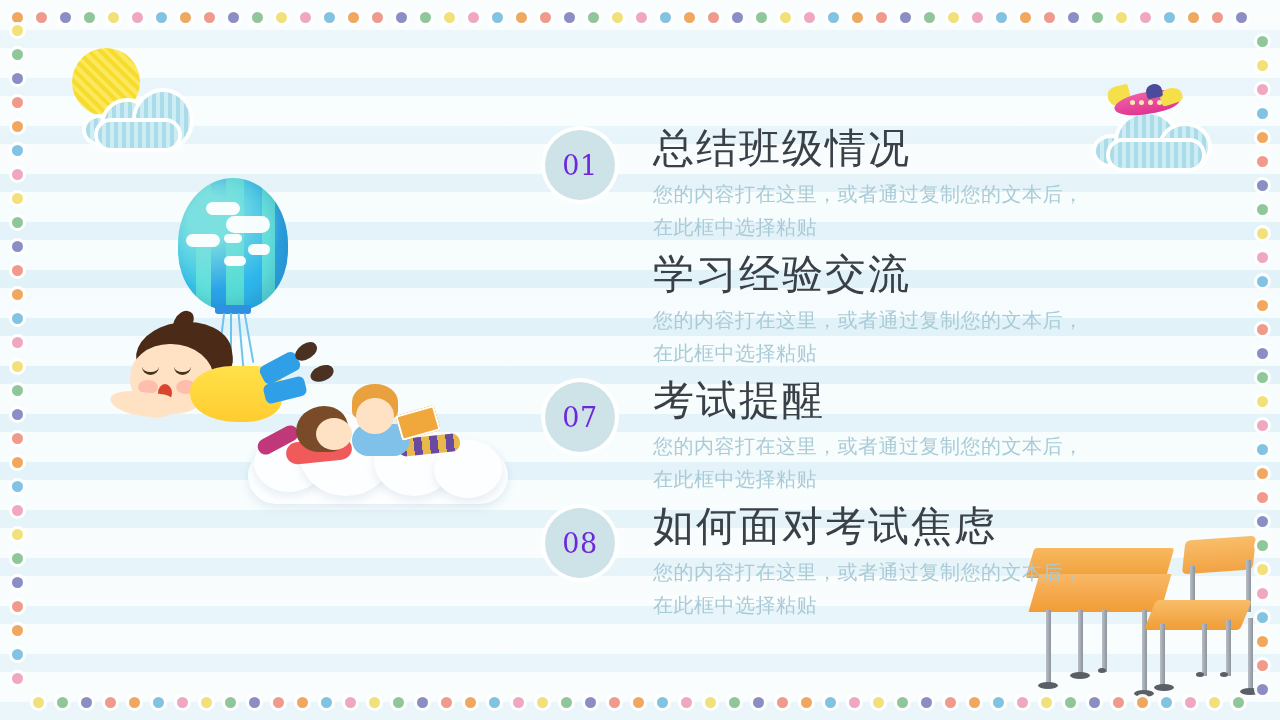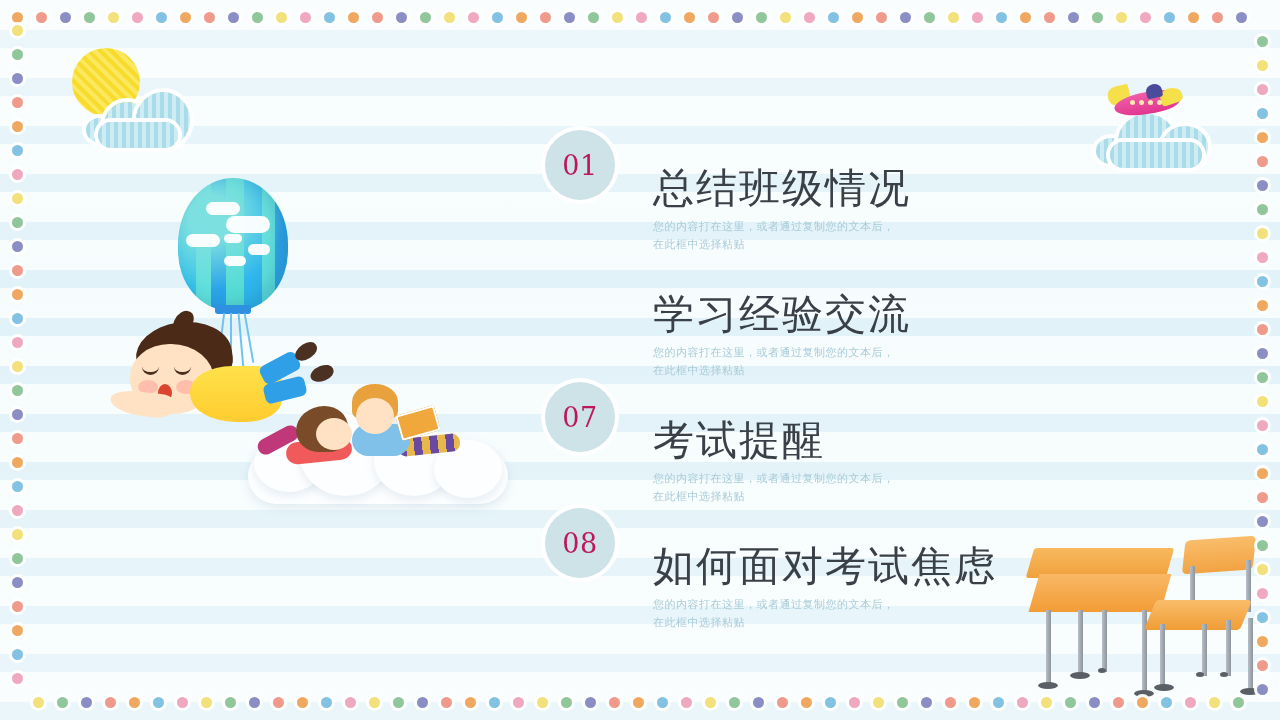--- a/index.html
+++ b/index.html
@@ -206,36 +206,35 @@
 
   .num-circle{
     position:absolute; left:0; top:4px;
     width:70px; height:70px; border-radius:50%;
     background:#cde3e8;
     box-shadow:0 0 0 4px #ffffff;
     display:flex; align-items:center; justify-content:center;
   }
   .num-text{
     font-family:"DejaVu Serif", serif;
-    font-size:27px; color:#be185d; letter-spacing:.5px;
+    font-size:27px; color:#6d28d9; letter-spacing:.5px;
   }
 
   .item-body{ position:absolute; left:108px; top:0; width:540px; }
   .item-title{
     font-family:"DejaVu Serif", serif;
     font-size:41px; line-height:1.12;
     color:#3a4048;
     letter-spacing:2px;
     white-space:nowrap;
-    margin-top:40px;
   }
   .item-desc{
     margin-top:6px;
     font-family:"DejaVu Serif", serif;
-    font-size:11px; line-height:1.65;
+    font-size:20px; line-height:1.65;
     color:#a9cbd7;
     letter-spacing:.5px;
   }
 </style>
 </head>
 <body>
 
 <div class="slide">
 
   <div class="stripes"></div>

